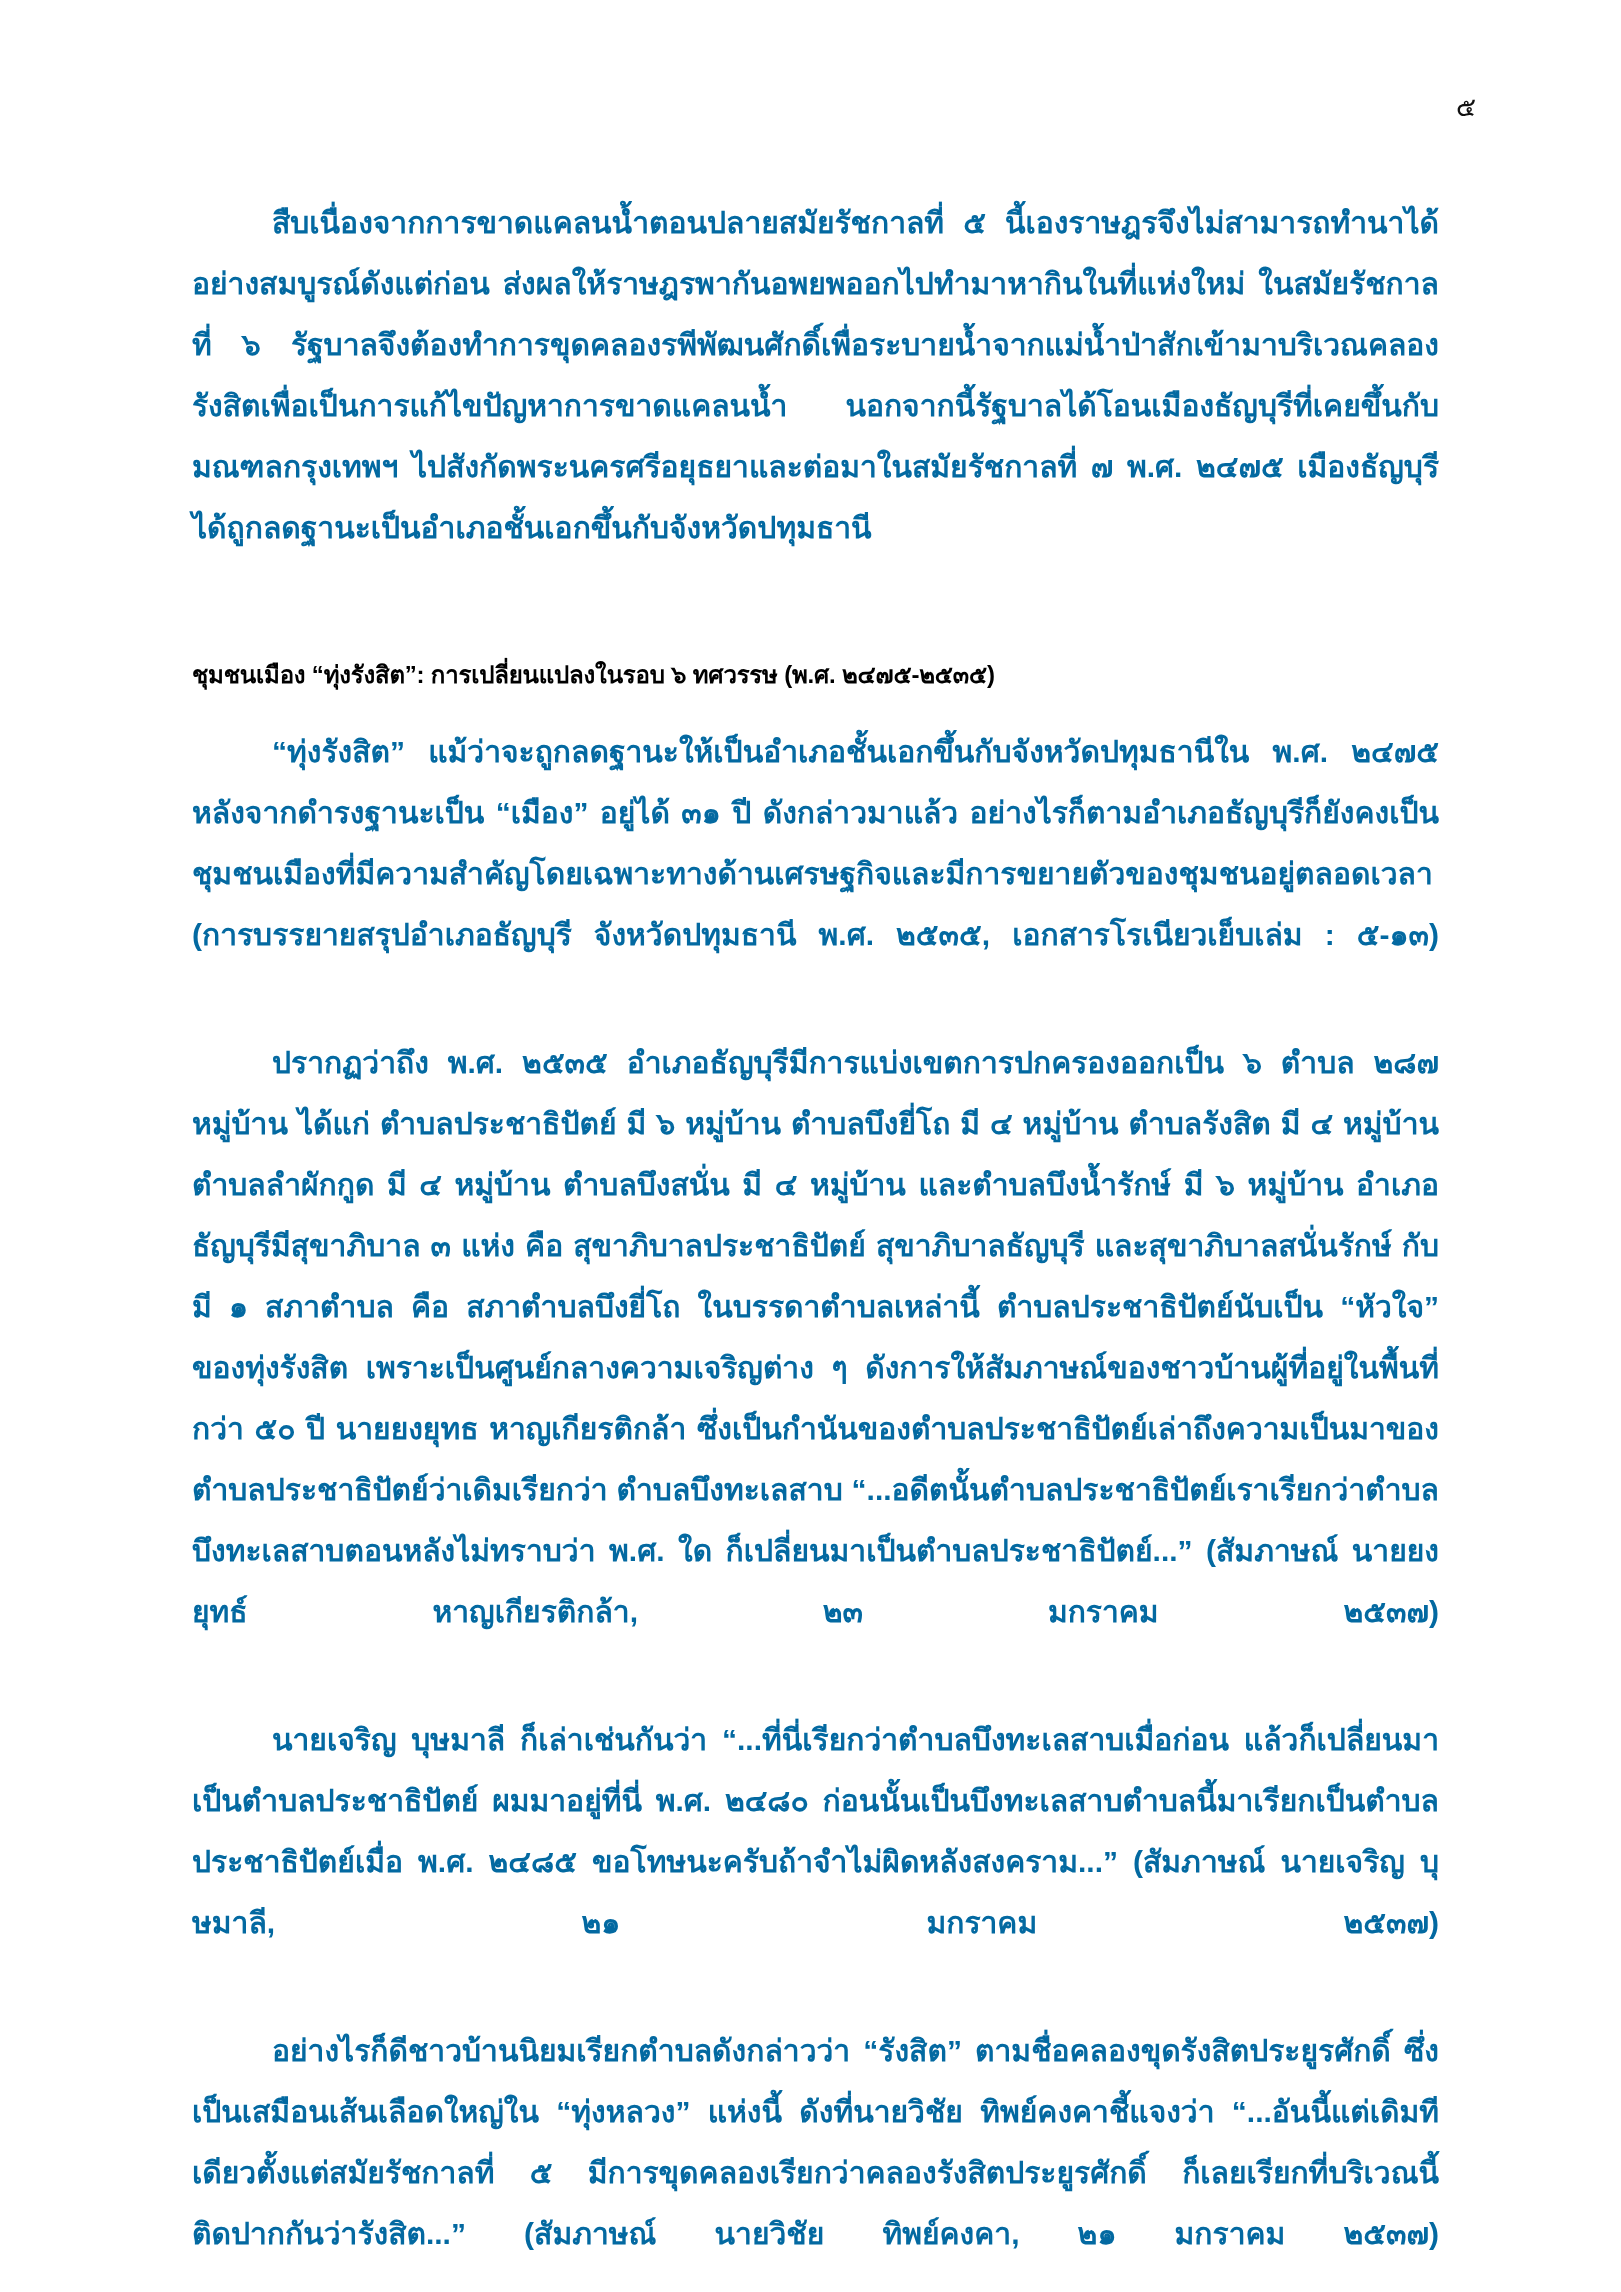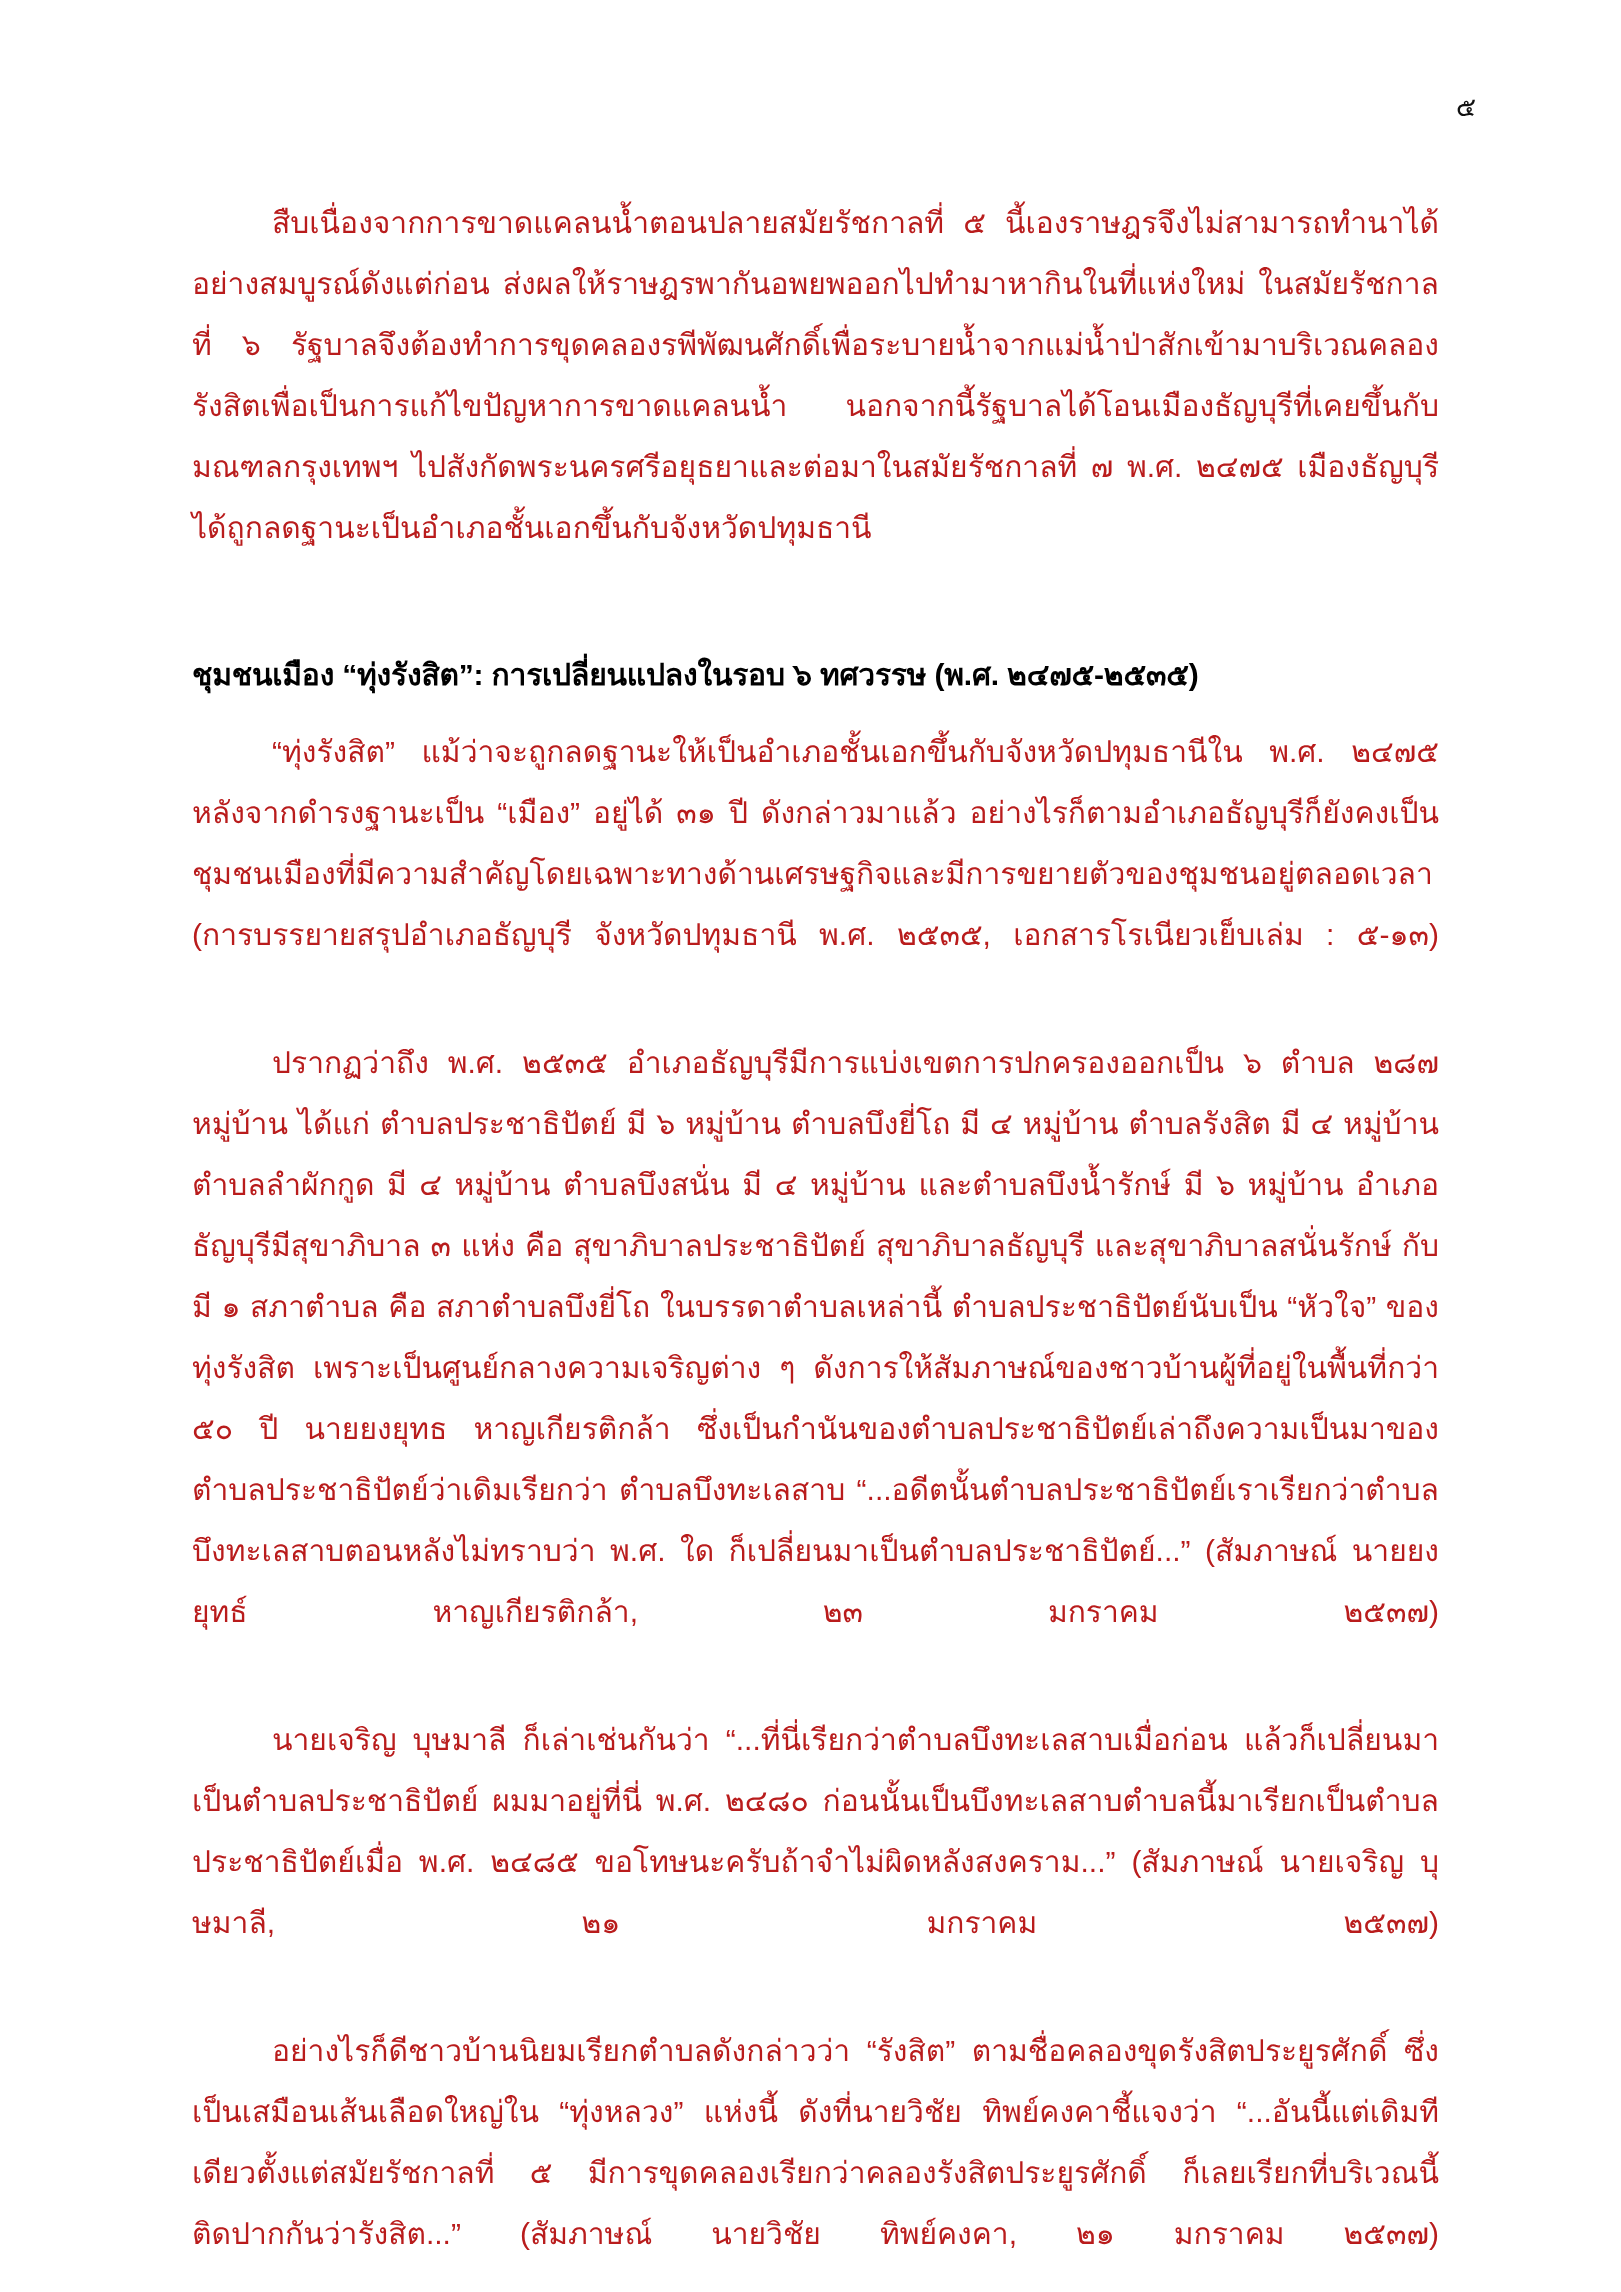--- a/index.html
+++ b/index.html
@@ -42,36 +42,36 @@
 
   p.para {
     margin: 0 0 0 0;
     font-size: 30px;
     line-height: 61px;
     text-align: justify;
     text-justify: inter-word;
     text-indent: 80px;
     word-spacing: 0.5px;
     font-family: "Liberation Sans", "DejaVu Sans", sans-serif;
-    font-weight: 400;
-    color: #b91c1c;
+    font-weight: 700;
+    color: #0369a1;
     hyphens: none;
   }
 
   
   p.para::after {
     content: "";
     display: inline-block;
     width: 100%;
   }
 
   h2.section-head {
     margin: 0;
     padding: 25.5px 0 17.6px 0;
-    font-size: 30px;
+    font-size: 24px;
     line-height: 59px;
     font-weight: 700;
     text-indent: 0;
     text-align: left;
     font-family: "Liberation Sans", "DejaVu Sans", sans-serif;
     color: #000000;
     letter-spacing: -0.2px;
   }
 
   .gap-sm {

